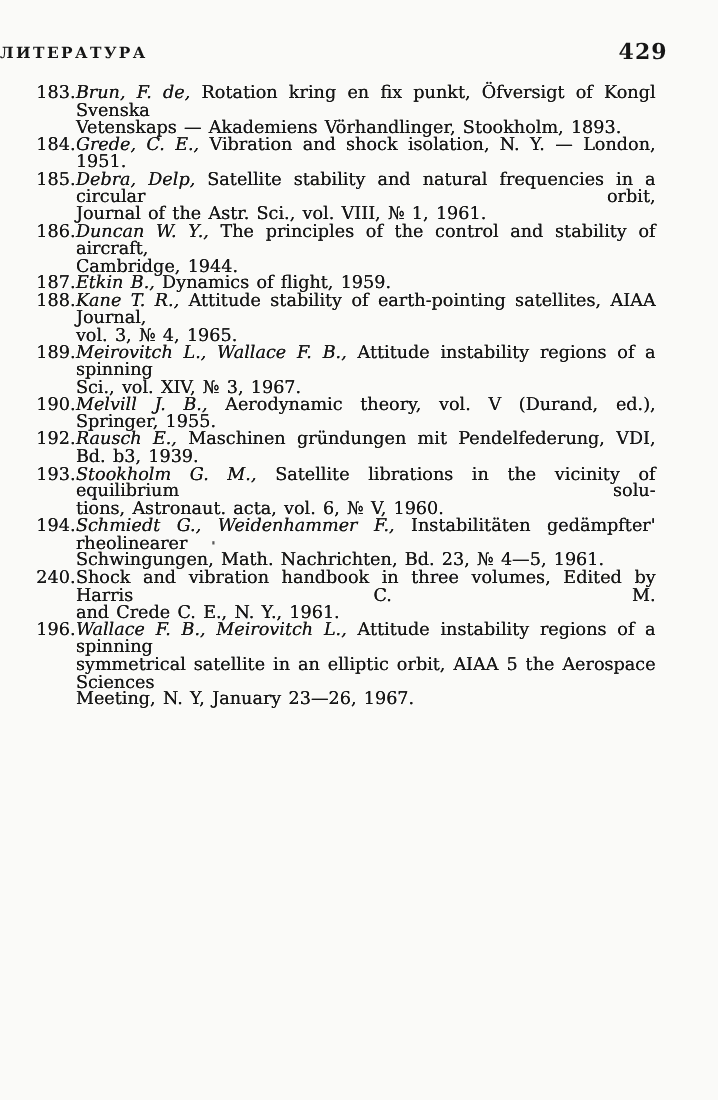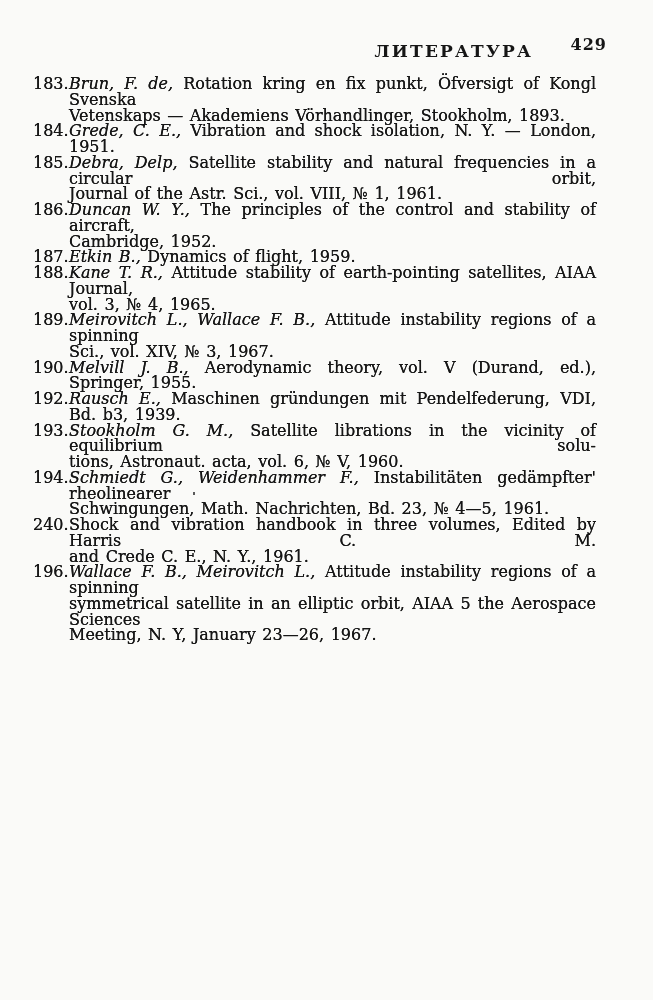--- a/index.html
+++ b/index.html
@@ -6,29 +6,29 @@
   body {
     width: 653px; height: 1000px;
     background: #fafaf8;
     color: #161616;
     font-family: "DejaVu Serif", "Liberation Serif", serif;
     position: relative;
     overflow: hidden;
   }
   .running-title {
     position: absolute; top: 41px; left: 0; width: 533px;
-    text-align: right;
+    text-align: left;
     font-weight: bold;
-    font-size: 17px;
+    font-size: 14px;
     letter-spacing: 2.2px;
   }
   .page-number {
     position: absolute; top: 35px; right: 46px;
     font-weight: bold;
-    font-size: 16px;
+    font-size: 20px;
     letter-spacing: 1px;
   }
   .refs {
     position: absolute; top: 76px; left: 33px; width: 563px;
     font-size: 16px;
     line-height: 15.75px;
     word-spacing: 1.5px;
     text-shadow: 0 0 0.3px currentColor;
   }
   .ref { position: relative; padding-left: 36px; }
@@ -62,21 +62,21 @@
       <div class="line end"><span class="num">184.</span><span class="au">Grede, C. E.,</span> <span>Vibration and shock isolation, N. Y. — London, 1951.</span></div>
     </div>
 
     <div class="ref">
       <div class="line"><span class="num">185.</span><span class="au">Debra, Delp,</span> <span>Satellite stability and natural frequencies in a circular orbit,</span></div>
       <div class="line end">Journal of the Astr. Sci., vol. VIII, № 1, 1961.</div>
     </div>
 
     <div class="ref">
       <div class="line"><span class="num">186.</span><span class="au">Duncan W. Y.,</span> <span>The principles of the control and stability of aircraft,</span></div>
-      <div class="line end">Cambridge, 1952.</div>
+      <div class="line end">Cambridge, 1944.</div>
     </div>
 
     <div class="ref">
       <div class="line end"><span class="num">187.</span><span class="au">Etkin B.,</span> <span>Dynamics of flight, 1959.</span></div>
     </div>
 
     <div class="ref">
       <div class="line"><span class="num">188.</span><span class="au">Kane T. R.,</span> <span>Attitude stability of earth-pointing satellites, AIAA Journal,</span></div>
       <div class="line end">vol. 3, № 4, 1965.</div>
     </div>

